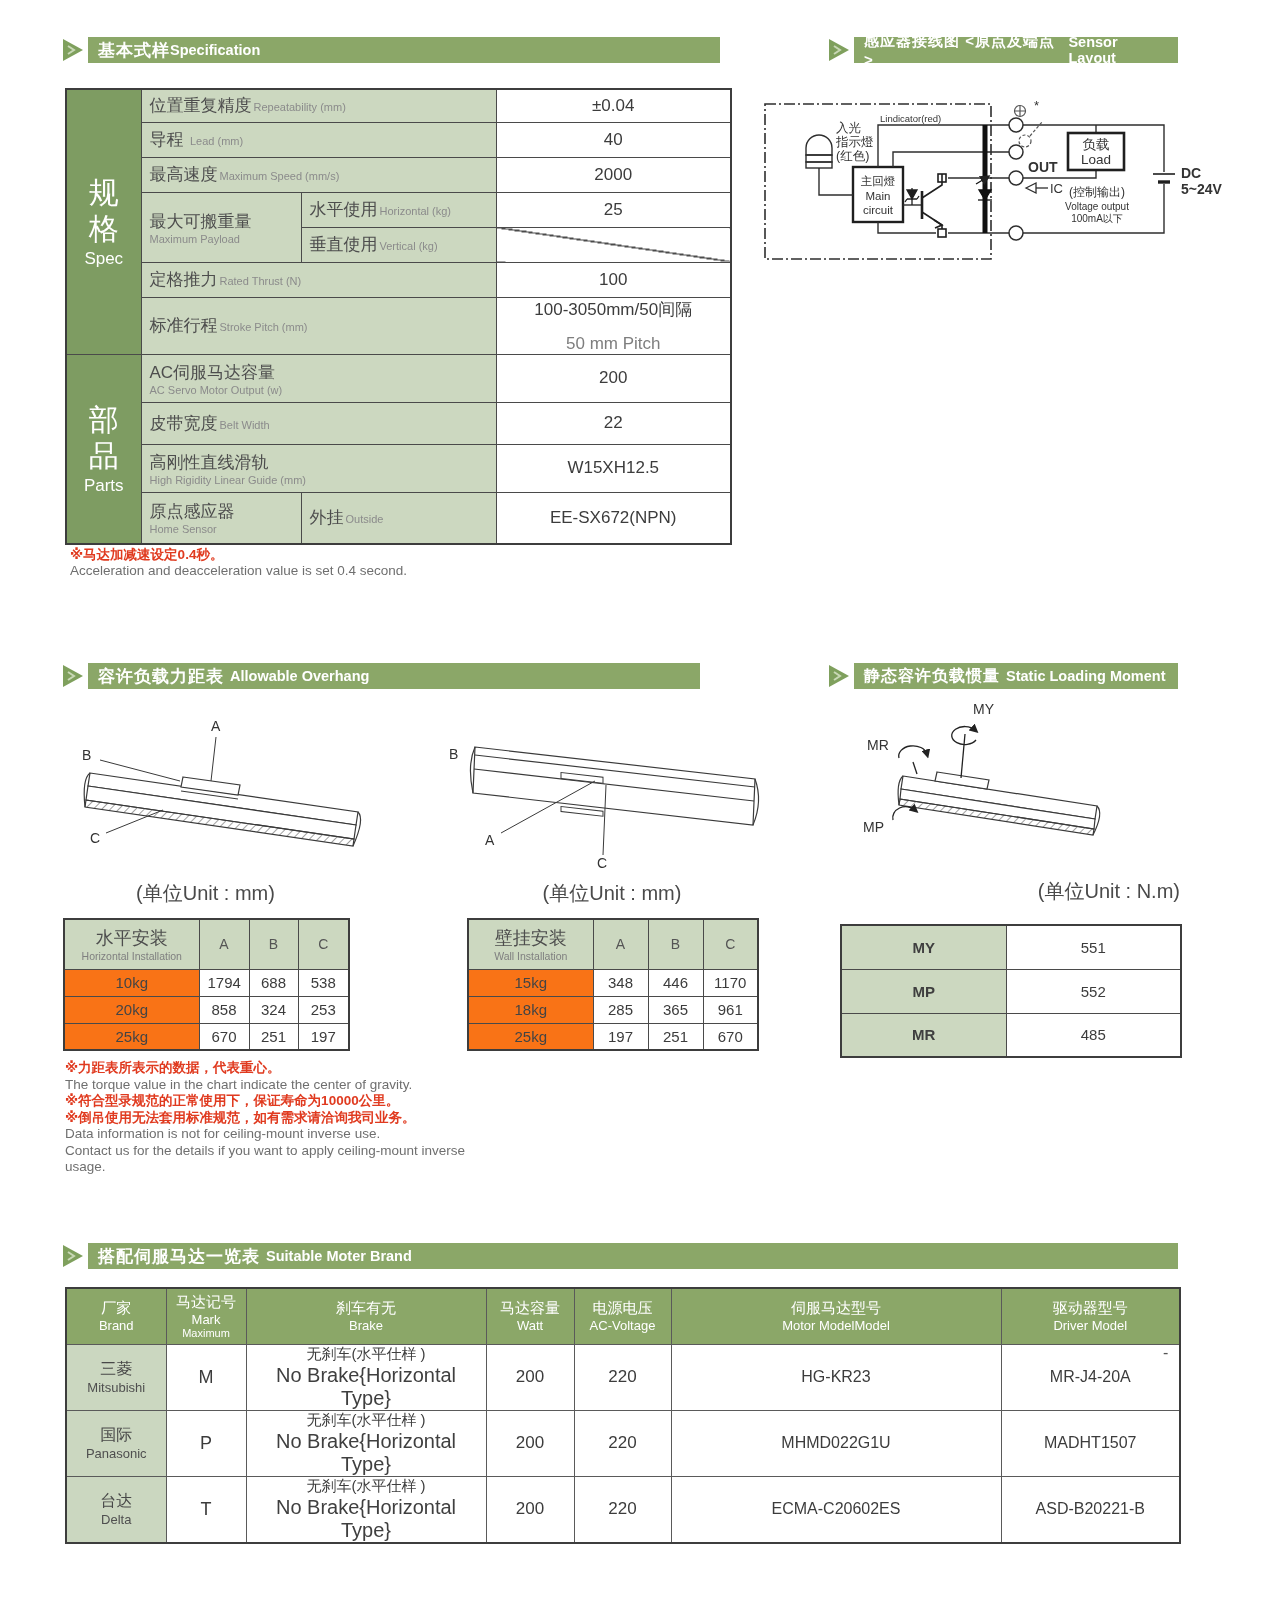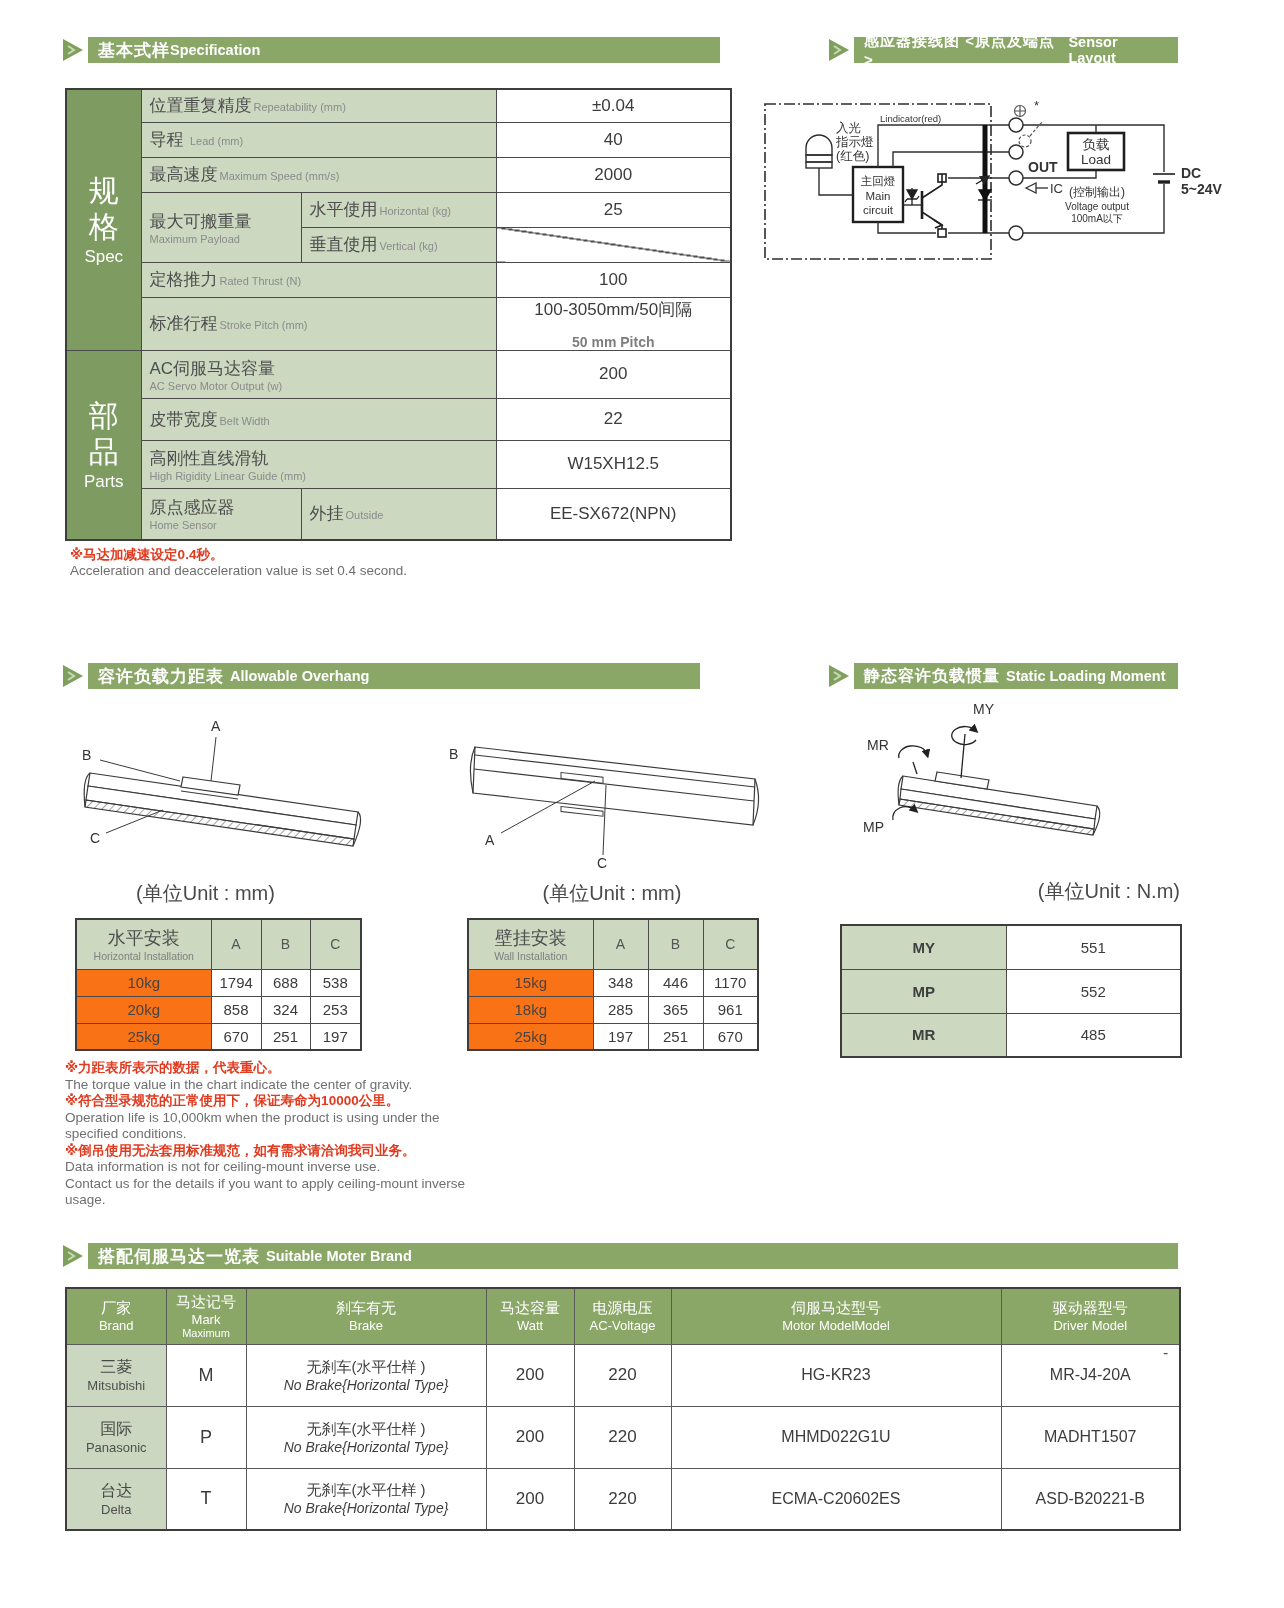--- a/index.html
+++ b/index.html
@@ -21,21 +21,21 @@
 
   
   #spec-table{position:absolute;left:65px;top:88px;width:665px;}
   #spec-table td.side{background:#7e9c62;color:#fff;text-align:center;padding:16px;}
   .side .side-zh{font-size:30px;line-height:1.2;width:1em;margin:0 auto;word-break:break-all;}
   .side .side-en{font-size:17px;margin-top:2px;}
   td.lbl{background:#ccd8c0;}
   .lbl-zh{font-size:17px;color:#4d4d4d;}
   .lbl-en{font-size:11px;color:#8b8b8b;margin-left:2px;}
   td.val{background:#fff;text-align:center;font-size:17px;color:#3c3c3c;}
-  .val .sub{display:block;font-size:14px;color:#7e7e7e;margin-top:13px;font-weight:bold;}
+  .val .sub{display:block;font-size:17px;color:#7e7e7e;margin-top:13px;}
   td.slash{background:linear-gradient(to top right,transparent calc(50% - 0.8px),#4a4a4a calc(50% - 0.8px),#4a4a4a calc(50% + 0.8px),transparent calc(50% + 0.8px));}
 
   .note-red{color:#e03a1f;font-size:13.5px;font-weight:bold;}
   .note-gray{color:#6f6f6f;font-size:13.5px;}
 
   
   .figure{position:absolute;}
   .ckt-txt{font-family:"Liberation Sans","DejaVu Sans",sans-serif;fill:#333;}
 
   .unit-label{position:absolute;font-size:20px;color:#4a4a4a;text-align:center;}
@@ -58,21 +58,21 @@
   #motor-table td{text-align:center;border-color:#5a5a5a;}
   td.mh{background:#8ba768;color:#fff;}
   .mh .zh{display:block;font-size:15px;}
   .mh .en{display:block;font-size:13px;}
   .mh .en2{display:block;font-size:11px;}
   td.brand{background:#cbd7c0;}
   .brand .zh{display:block;font-size:16px;color:#484848;}
   .brand .en{display:block;font-size:13px;color:#4f4f4f;}
   td.mcell{background:#fff;font-size:17px;color:#3c3c3c;}
   .brake-zh{display:block;font-size:15px;color:#3f3f3f;}
-  .brake-en{display:block;font-size:14px;color:#3f3f3f;font-style:italic;}
+  .brake-en{display:block;font-size:20px;color:#3f3f3f;}
   #stray-dash{position:absolute;left:1163px;top:1344px;font-size:16px;color:#555;}
 </style>
 </head>
 <body>
 
 <div id="page">
 
   <div class="sec" style="left:62px;top:37px;">
     <svg class="arrow" viewBox="0 0 22 24">
       <polygon points="1,1 21,12 1,23" fill="#7fa05d"></polygon>
@@ -385,21 +385,21 @@
     </g>
     <text x="118" y="22" font-size="14" fill="#333">MY</text>
     <text x="12" y="58" font-size="14" fill="#333">MR</text>
     <text x="8" y="140" font-size="14" fill="#333">MP</text>
   </svg>
 
   <div class="unit-label" style="left:63px;top:880px;width:285px;">(单位Unit : mm)</div>
   <div class="unit-label" style="left:467px;top:880px;width:290px;">(单位Unit : mm)</div>
   <div class="unit-label" style="left:840px;top:878px;width:340px;text-align:right;">(单位Unit : N.m)</div>
 
-  <table class="ov-table t-outer" style="position:absolute;left:75px;top:918px;width:285px;">
+  <table class="ov-table t-outer" style="position:absolute;left:63px;top:918px;width:285px;">
     <colgroup>
         <col style="width:135px">
         <col style="width:50px">
         <col style="width:49px">
         <col style="width:51px">
       </colgroup>
     <tbody>
         <tr style="height:50px">
       <td class="ov-title">
         <span class="zh">水平安装</span>
@@ -486,21 +486,20 @@
       <td class="sm-lbl">MR</td>
       <td class="sm-val">485</td>
     </tr>
   </tbody>
     </table>
 
   <div id="ov-notes">
     <div class="note-red">※力距表所表示的数据，代表重心。</div>
     <div class="note-gray">The torque value in the chart indicate the center of gravity.</div>
     <div class="note-red">※符合型录规范的正常使用下，保证寿命为10000公里。</div>
-    <div class="note-gray" style="width:420px;">Operation life is 10,000km when the product is using under the specified conditions.</div>
     <div class="note-red">※倒吊使用无法套用标准规范，如有需求请洽询我司业务。</div>
     <div class="note-gray">Data information is not for ceiling-mount inverse use.</div>
     <div class="note-gray" style="width:420px;">Contact us for the details if you want to apply ceiling-mount inverse usage.</div>
   </div>
 
   <div class="sec" style="left:62px;top:1243px;">
     <svg class="arrow" viewBox="0 0 22 24">
       <polygon points="1,1 21,12 1,23" fill="#7fa05d"></polygon>
       <polyline points="6,8 12,12 6,16" fill="none" stroke="#c9d8b6" stroke-width="2"></polyline>
     </svg>

